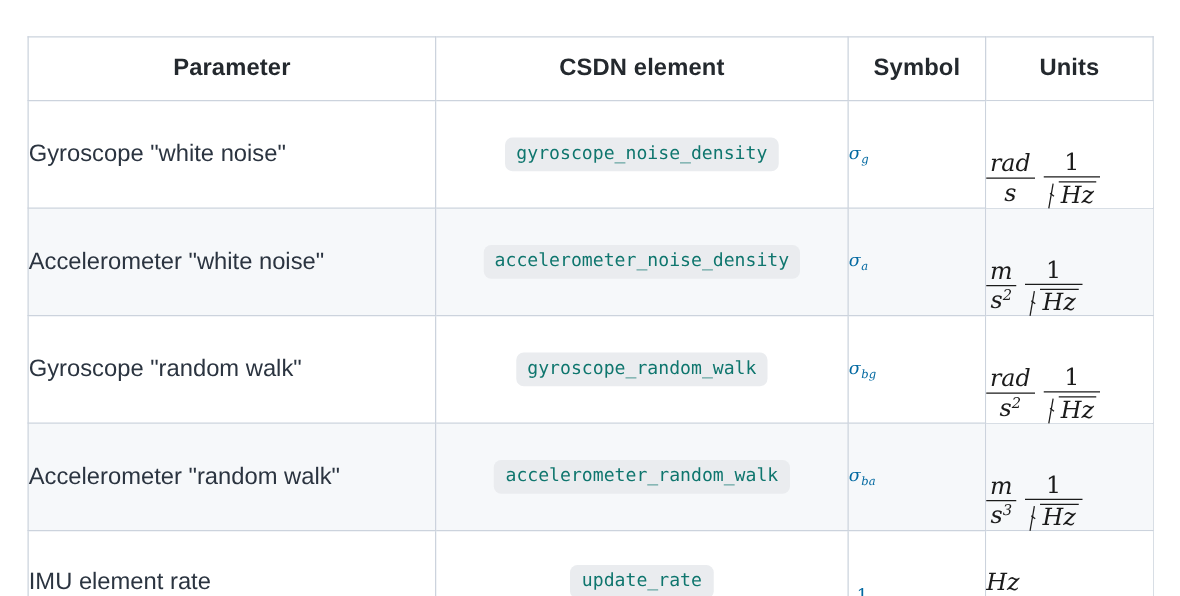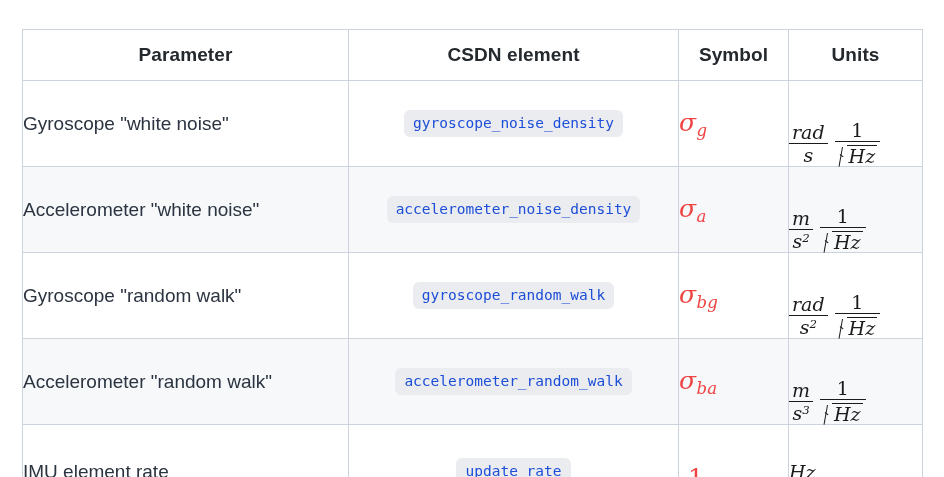--- a/index.html
+++ b/index.html
@@ -66,34 +66,34 @@
 
   td.yaml-cell {
     text-align: center;
     padding: 0 14px;
   }
 
   code.chip {
     display: inline-block;
     font-family: "DejaVu Sans Mono", "Liberation Mono", monospace;
     font-size: 14.5px;
-    color: #1d4ed8;
+    color: #0f766e;
     background: #eaecef;
     border-radius: 6px;
     padding: 4px 9px 5px 9px;
     line-height: 1.25;
     white-space: nowrap;
   }
 
   td.symbol-cell {
     text-align: left;
     padding-left: 26px;
     font-family: "DejaVu Serif", serif;
-    font-size: 25px;
-    color: #ef4444;
+    font-size: 14px;
+    color: #0369a1;
   }
 
   td.units-cell {
     text-align: left;
     padding-left: 20px;
     font-family: "DejaVu Serif", serif;
     font-size: 19px;
     color: #1b1b1b;
     position: relative;
   }

